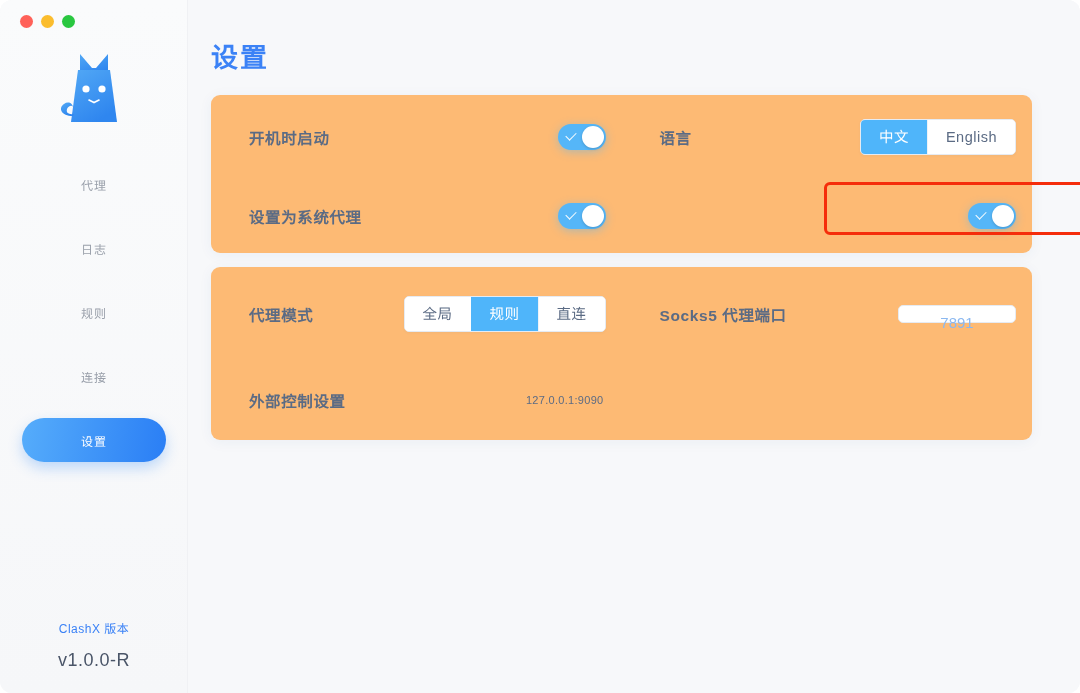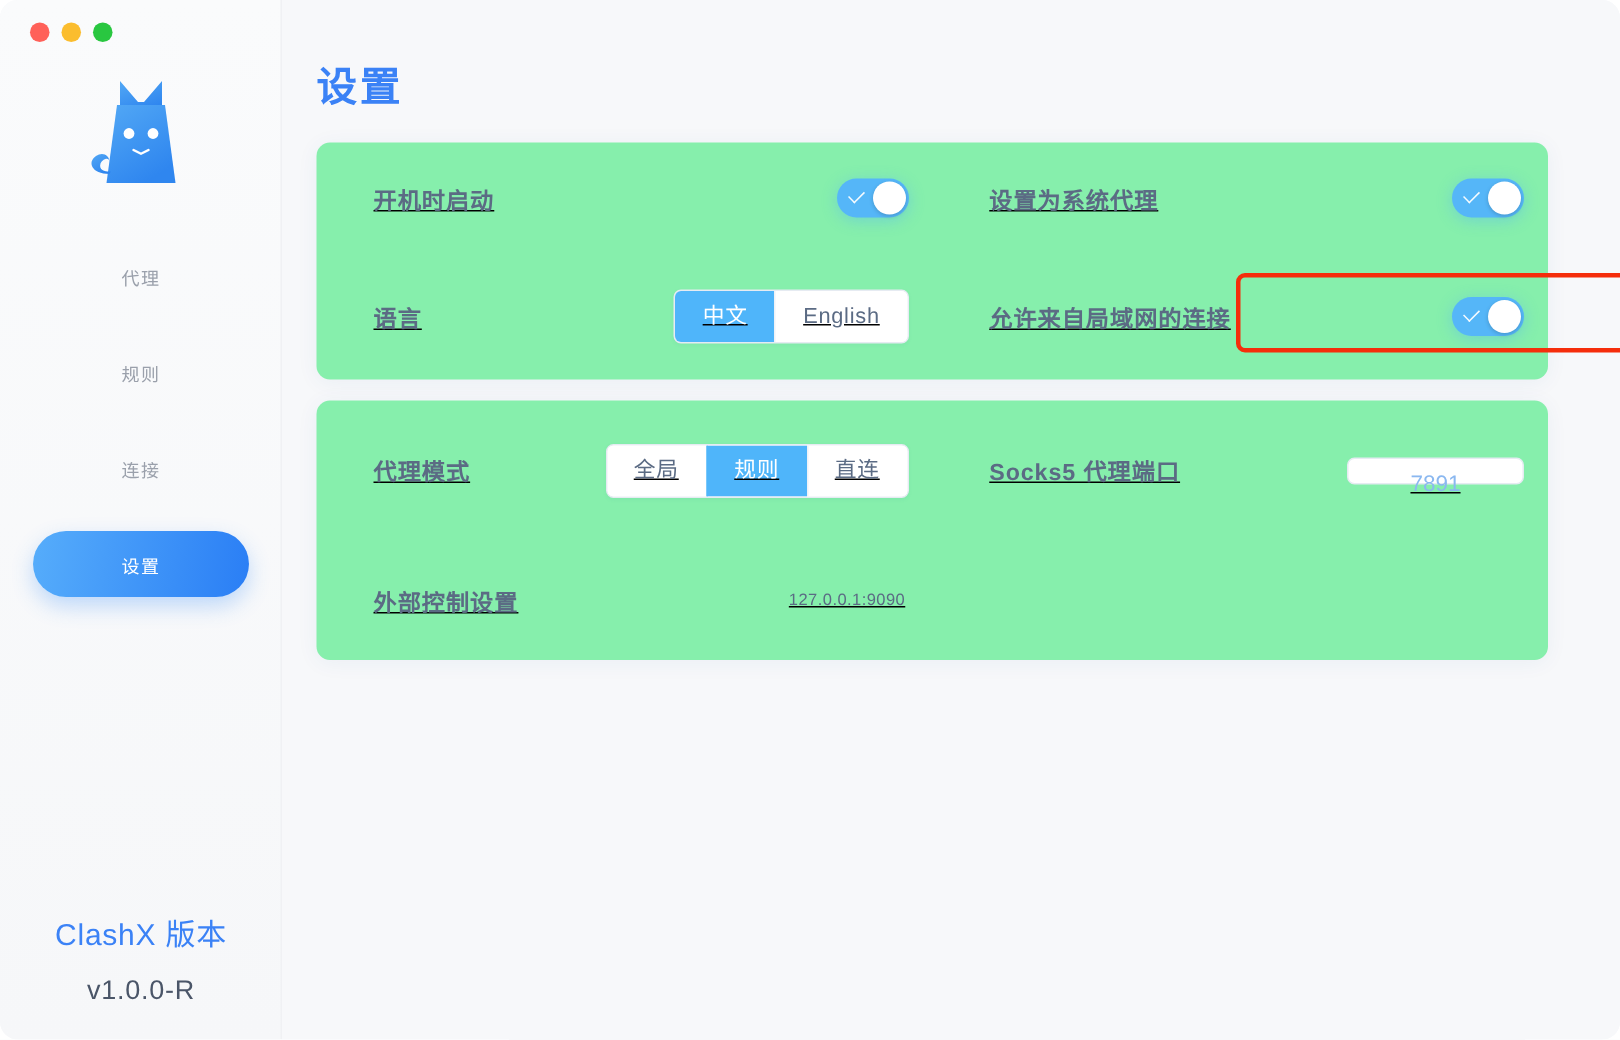--- a/index.html
+++ b/index.html
@@ -90,21 +90,21 @@
   }
 
   .sidebar-footer {
     position: absolute;
     bottom: 22px;
     left: 0;
     width: 188px;
     text-align: center;
   }
   .version-label {
-    font-size: 20px;
+    font-size: 12px;
     color: #3b82f6;
     margin-bottom: 14px;
     letter-spacing: .5px;
   }
   .version-number {
     font-size: 18px;
     color: #4a5568;
     letter-spacing: .5px;
   }
 
@@ -125,25 +125,24 @@
     font-size: 27px;
     font-weight: bold;
     color: #3b82f6;
     letter-spacing: 2px;
   }
 
   .card {
     position: absolute;
     left: 23px;
     width: 821px;
-    background: #86efac;
+    background: #fdba74;
     border-radius: 9px;
     box-shadow: 0 2px 14px rgba(42,90,160,0.06);
     box-sizing: border-box;
-    text-decoration: underline;
   }
   .card.card-1 { top: 95px;  height: 158px; }
   .card.card-2 { top: 267px; height: 173px; }
 
   .grid {
     display: grid;
     grid-template-columns: 1fr 1fr;
     height: 100%;
     box-sizing: border-box;
     padding: 0;
@@ -296,20 +295,23 @@
         <circle cx="46" cy="41" r="3.6" fill="#ffffff"></circle>
         <path d="M33 52 L38 54.5 L43 52" stroke="#ffffff" stroke-width="1.6" fill="none" stroke-linecap="round"></path>
       </svg>
     </div>
 
     <div class="nav">
       <div class="nav-item">
         <span>代理</span>
       </div>
       <div class="nav-item">
+        <span>日志</span>
+      </div>
+      <div class="nav-item">
         <span>规则</span>
       </div>
       <div class="nav-item">
         <span>连接</span>
       </div>
       <div class="nav-item active">
         <span>设置</span>
       </div>
     </div>
 
@@ -330,41 +332,40 @@
           <span class="row-label">开机时启动</span>
           <span class="control">
             <span class="switch">
               <span class="tick"></span>
               <span class="knob"></span>
             </span>
           </span>
         </div>
 
         <div class="cell">
+          <span class="row-label">语言</span>
+          <span class="control">
+            <span class="segmented">
+              <span class="seg active">中文</span>
+              <span class="seg">English</span>
+            </span>
+          </span>
+        </div>
+
+        <div class="cell">
           <span class="row-label">设置为系统代理</span>
           <span class="control">
             <span class="switch">
               <span class="tick"></span>
               <span class="knob"></span>
             </span>
           </span>
         </div>
 
         <div class="cell">
-          <span class="row-label">语言</span>
-          <span class="control">
-            <span class="segmented">
-              <span class="seg active">中文</span>
-              <span class="seg">English</span>
-            </span>
-          </span>
-        </div>
-
-        <div class="cell">
-          <span class="row-label">允许来自局域网的连接</span>
           <span class="control">
             <span class="switch">
               <span class="tick"></span>
               <span class="knob"></span>
             </span>
           </span>
         </div>
 
       </div>
     </div>

